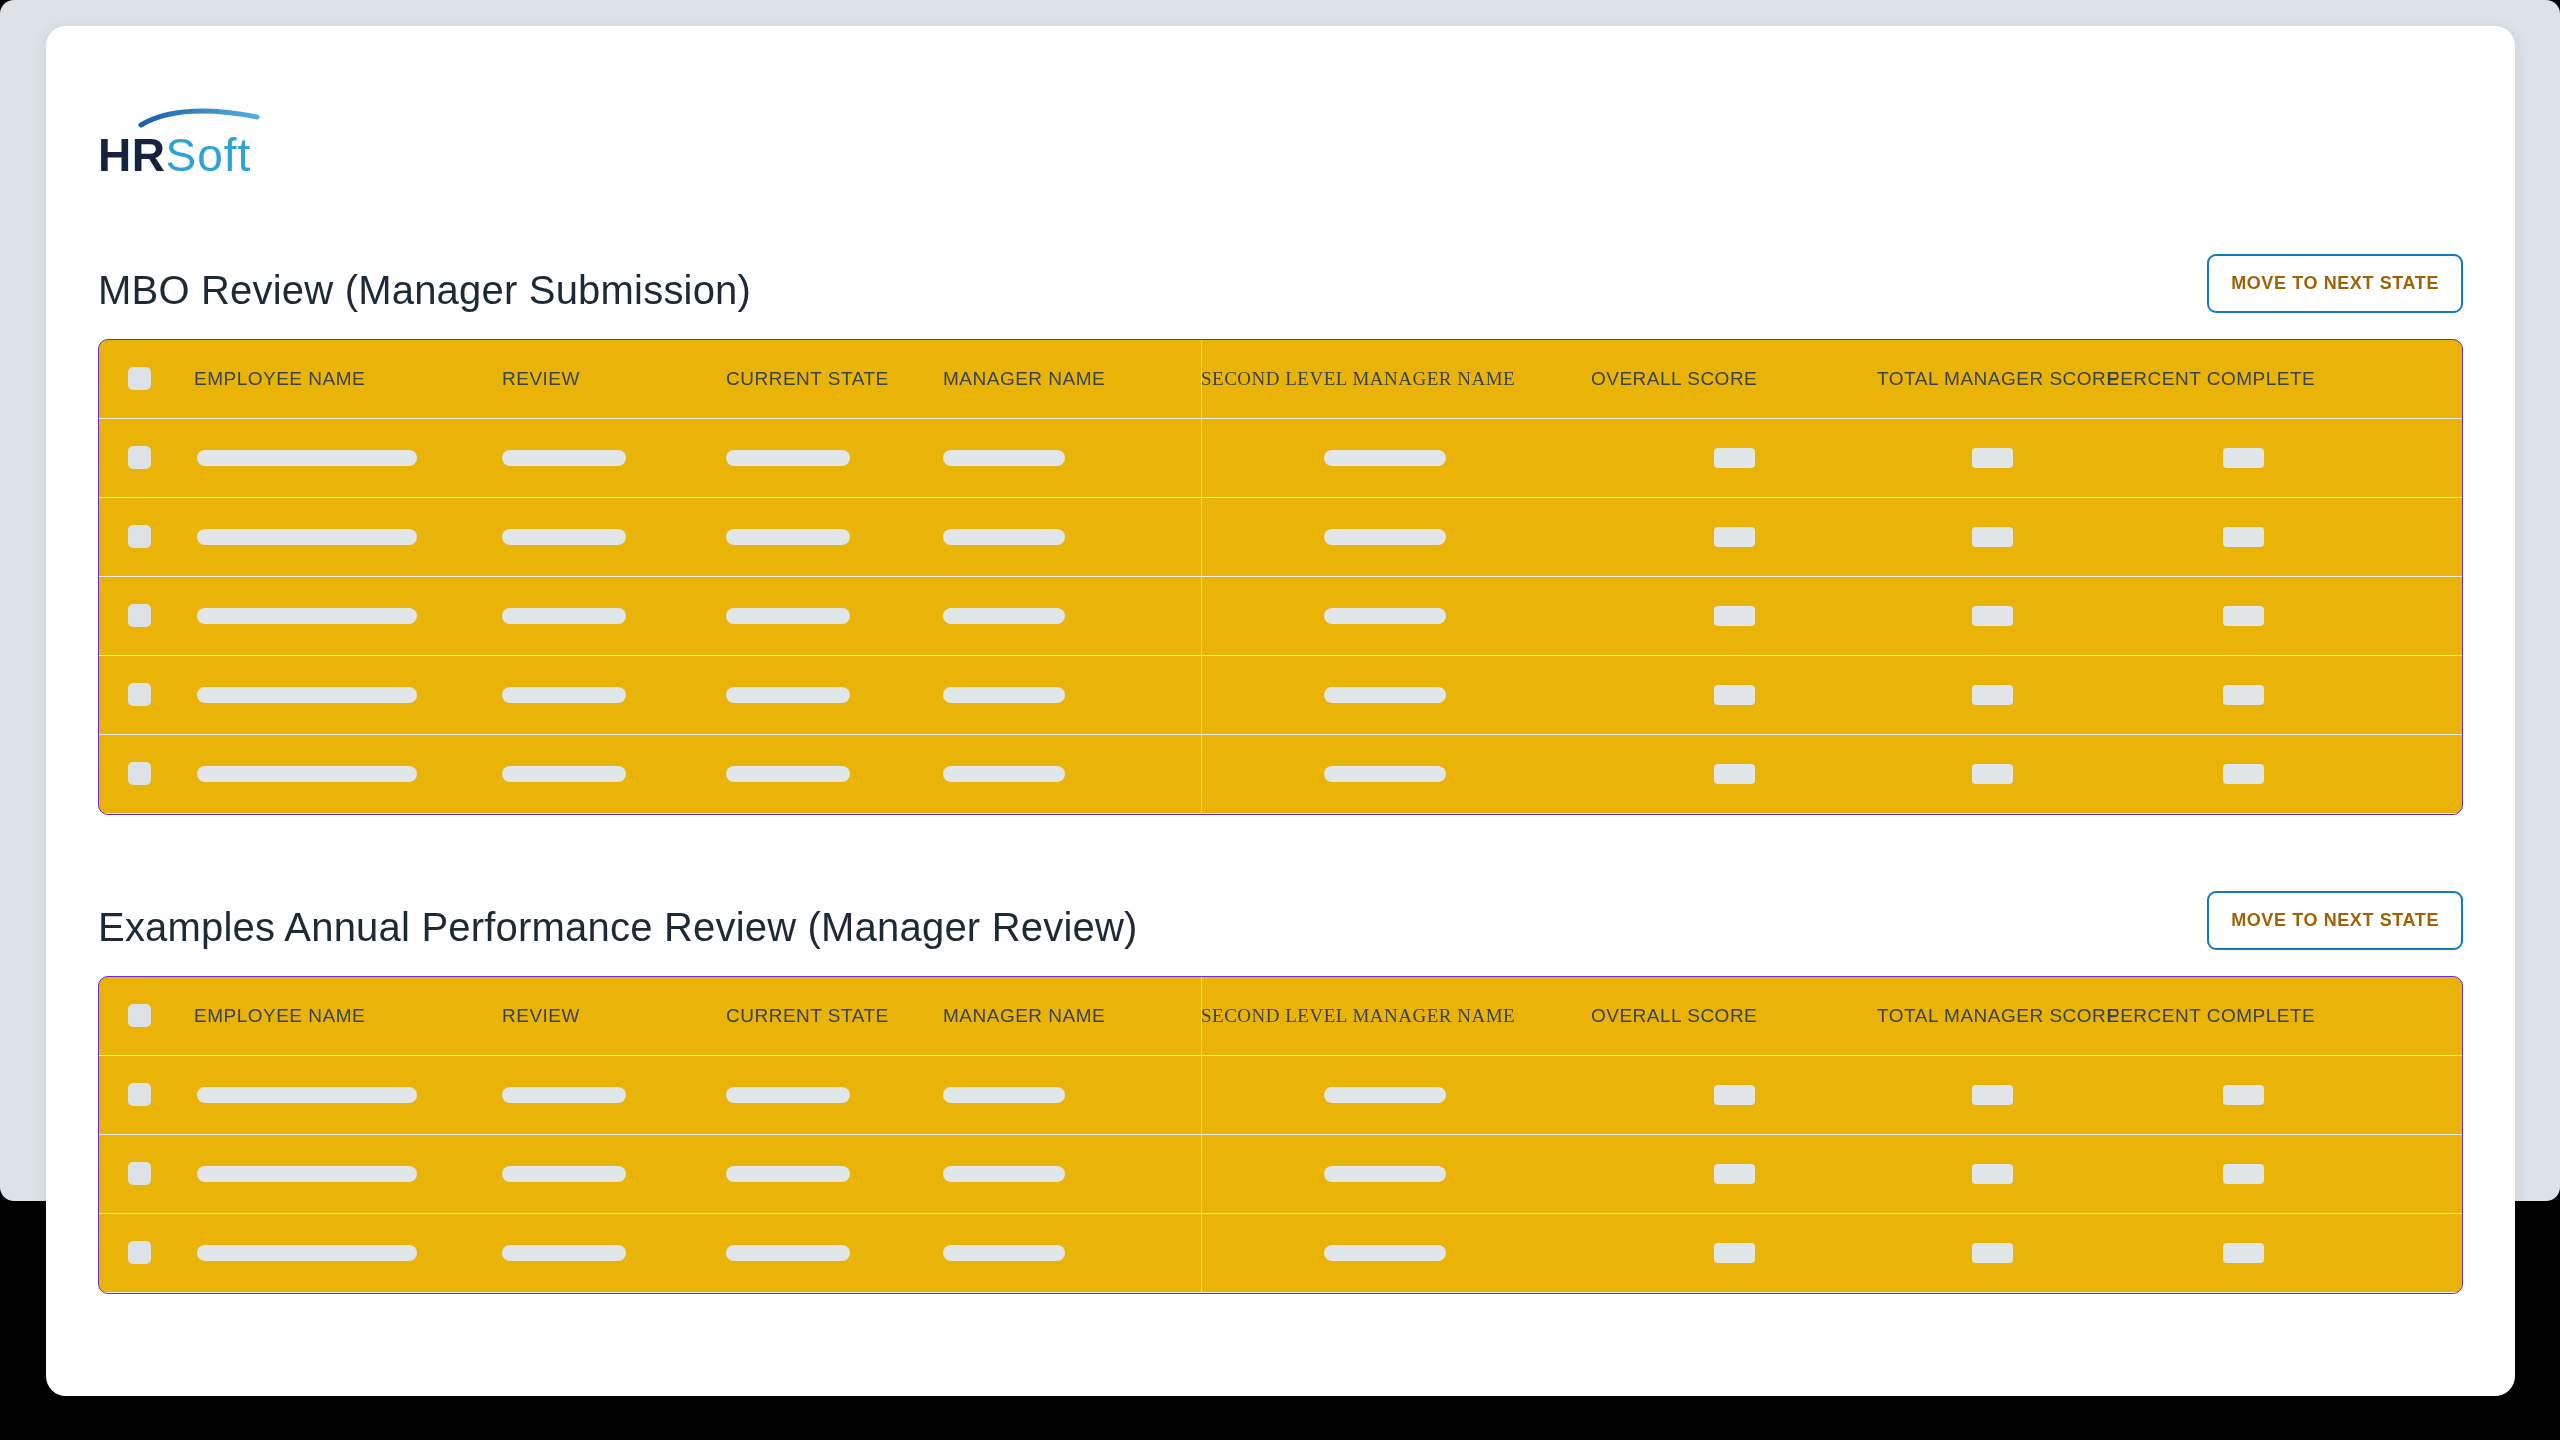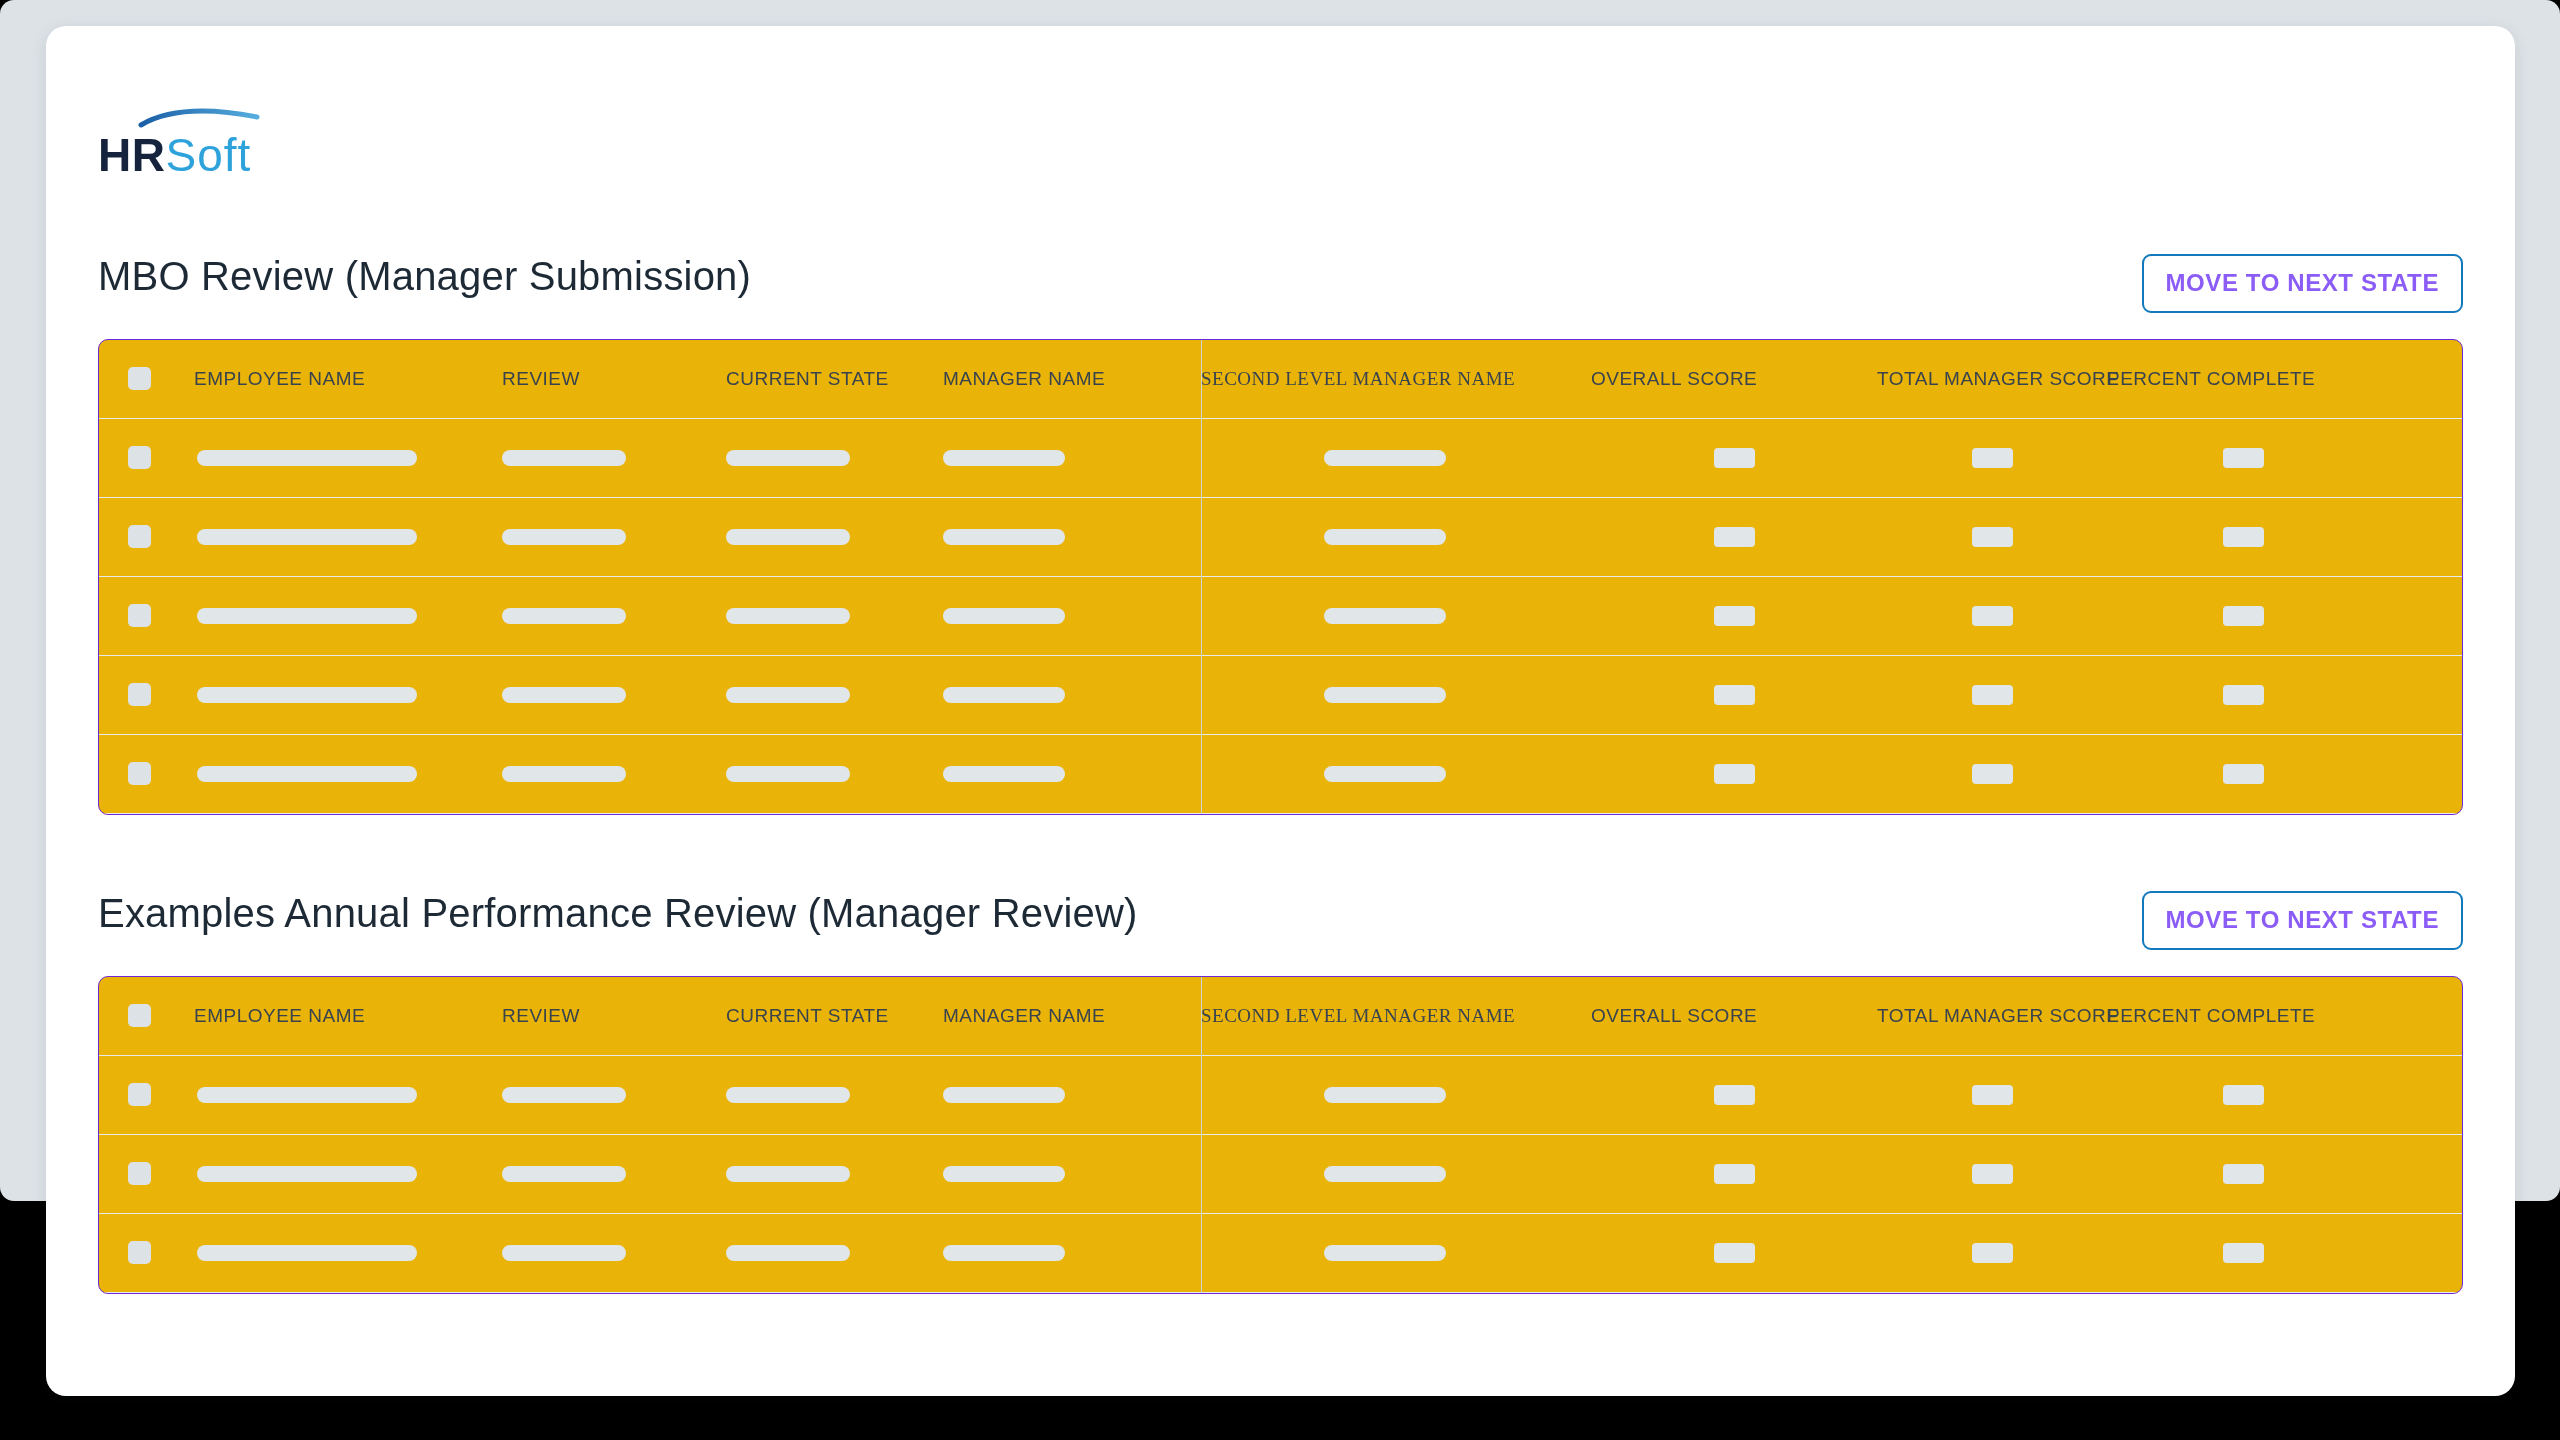--- a/index.html
+++ b/index.html
@@ -10,26 +10,26 @@
     background:#ffffff;border-radius:20px;box-shadow:0 4px 16px rgba(25,35,45,.10);
     padding:0 52px;box-sizing:border-box;}
 
   
   .logo{padding-top:80px;width:260px;}
   .logo-arc{display:block;margin-left:40px;width:122px;height:24px;}
   .logo-text{font-size:46px;line-height:1.12;font-weight:700;color:#15233c;letter-spacing:.5px;}
   .logo-text .soft{color:#2ea2da;font-weight:500;letter-spacing:1px;}
 
   
-  .section-head{display:flex;align-items:flex-start;justify-content:space-between;
+  .section-head{display:flex;align-items:flex-end;justify-content:space-between;
     margin-top:72px;margin-bottom:26px;}
   .section-head.second{margin-top:76px;}
   .section-title{margin:0;font-size:40px;font-weight:500;color:#1d2a36;letter-spacing:.2px;}
   .btn{height:59px;padding:0 22px;border:2.5px solid #1279bd;border-radius:9px;
-    background:#fff;color:#8b5cf6;font-size:24px;font-weight:700;letter-spacing:.6px;
+    background:#fff;color:#a16207;font-size:18px;font-weight:700;letter-spacing:.6px;
     font-family:inherit;cursor:pointer;}
 
   
   .table{position:relative;border:1px solid #6d28d9;border-radius:10px;overflow:hidden;
     background:#eab308;}
   .trow{display:grid;
     grid-template-columns:95px 308px 224px 217px 258px 390px 286px 230px 272px 1fr;
     align-items:center;height:78px;border-bottom:1px solid #e9eced;}
   .trow:last-of-type{border-bottom:none;}
   .cell{min-width:0;}

